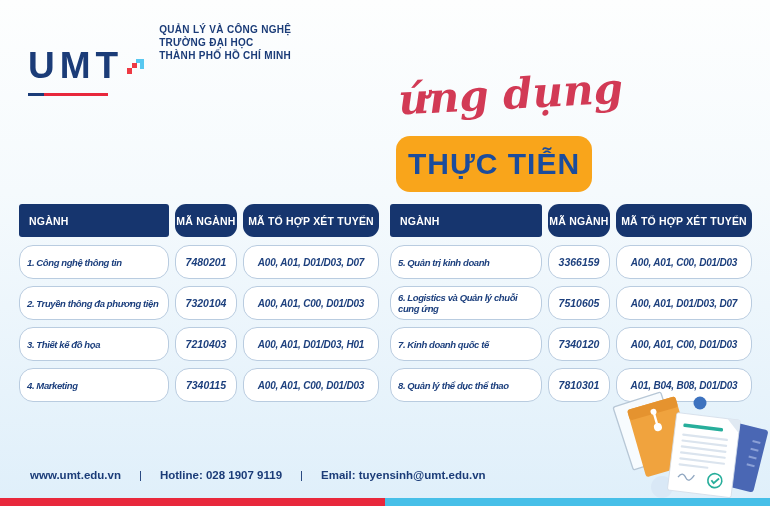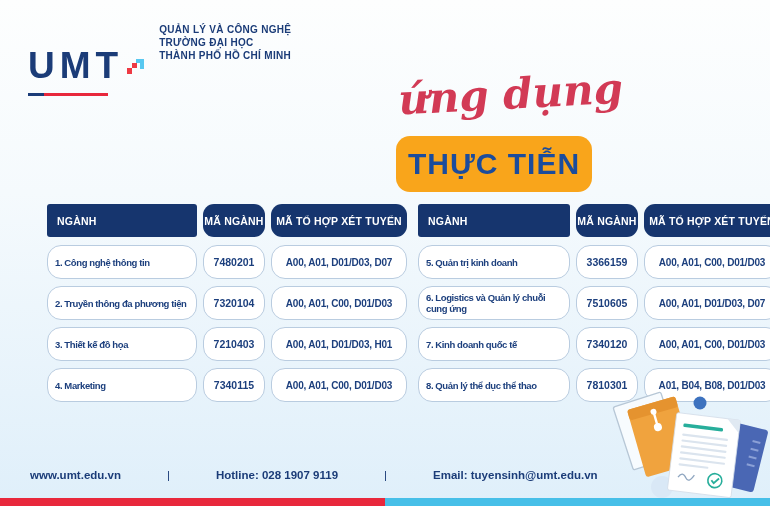--- a/index.html
+++ b/index.html
@@ -25,40 +25,40 @@
     position:absolute; left:398px; top:70px; width:210px;
     font-family:"DejaVu Serif",serif; font-style:italic; font-weight:bold;
     font-size:42px; color:#d23a55; transform:rotate(-3deg); white-space:nowrap;
   }
   .title-badge {
     position:absolute; left:396px; top:136px; width:196px; height:56px;
     background:#f9a51b; border-radius:14px; display:flex; align-items:center; justify-content:center;
     color:#1b4c9c; font-size:30px; font-weight:800; letter-spacing:1px;
   }
   
-  .prog-table { position:absolute; top:204px; display:grid; gap:7px 6px; grid-auto-rows:34px;margin-left:28px; }
+  .prog-table { position:absolute; top:204px; display:grid; gap:7px 6px; grid-auto-rows:34px; }
   .prog-table.left  { left:19px;  grid-template-columns:150px 62px 136px; }
   .prog-table.right { left:390px; grid-template-columns:152px 62px 136px; }
   .hcell {
     background:#16356e; color:#ffffff; border-radius:3px; height:33px;
     display:flex; align-items:center; font-size:10.5px; font-weight:bold; letter-spacing:0.2px;
   }
   .hcell.h-name { padding-left:10px; }
   .hcell.h-mid, .hcell.h-combo { justify-content:center; text-align:center;border-radius:11px; }
   .cell {
     background:#ffffff; border:1px solid #b9cce0; border-radius:14px;
-    display:flex; align-items:center; color:#1c3f7d; font-weight:bold; box-sizing:border-box;
+    display:flex; align-items:center; color:#1c3f7d; font-weight:bold; box-sizing:border-box;font-style:italic;
   }
   .cell.name  { padding:0 2px 0 7px; font-size:9.5px; letter-spacing:-0.4px; line-height:11px; white-space:nowrap; }
   .cell.name.wrap { white-space:normal; }
   .cell.code  { justify-content:center; font-size:10.5px; }
   .cell.combo { justify-content:center; font-size:10px; text-align:center; letter-spacing:-0.2px; }
   
   .footer {
-    position:absolute; left:30px; top:469px; display:flex; align-items:center; gap:46px;
+    position:absolute; left:30px; top:469px; display:flex; align-items:center; gap:18px;
     color:#1b3c78; font-size:11.5px; font-weight:bold;
   }
   .footer .sep { font-weight:normal; color:#1b3c78; }
   
   .stripe { position:absolute; left:0; bottom:0; width:770px; height:8px; display:flex; }
   .stripe .s-red  { width:385px; background:#e8283c; }
   .stripe .s-blue { flex:1; background:#47bfe8; }
   
   .illustration { position:absolute; left:600px; top:386px; }
 </style>

